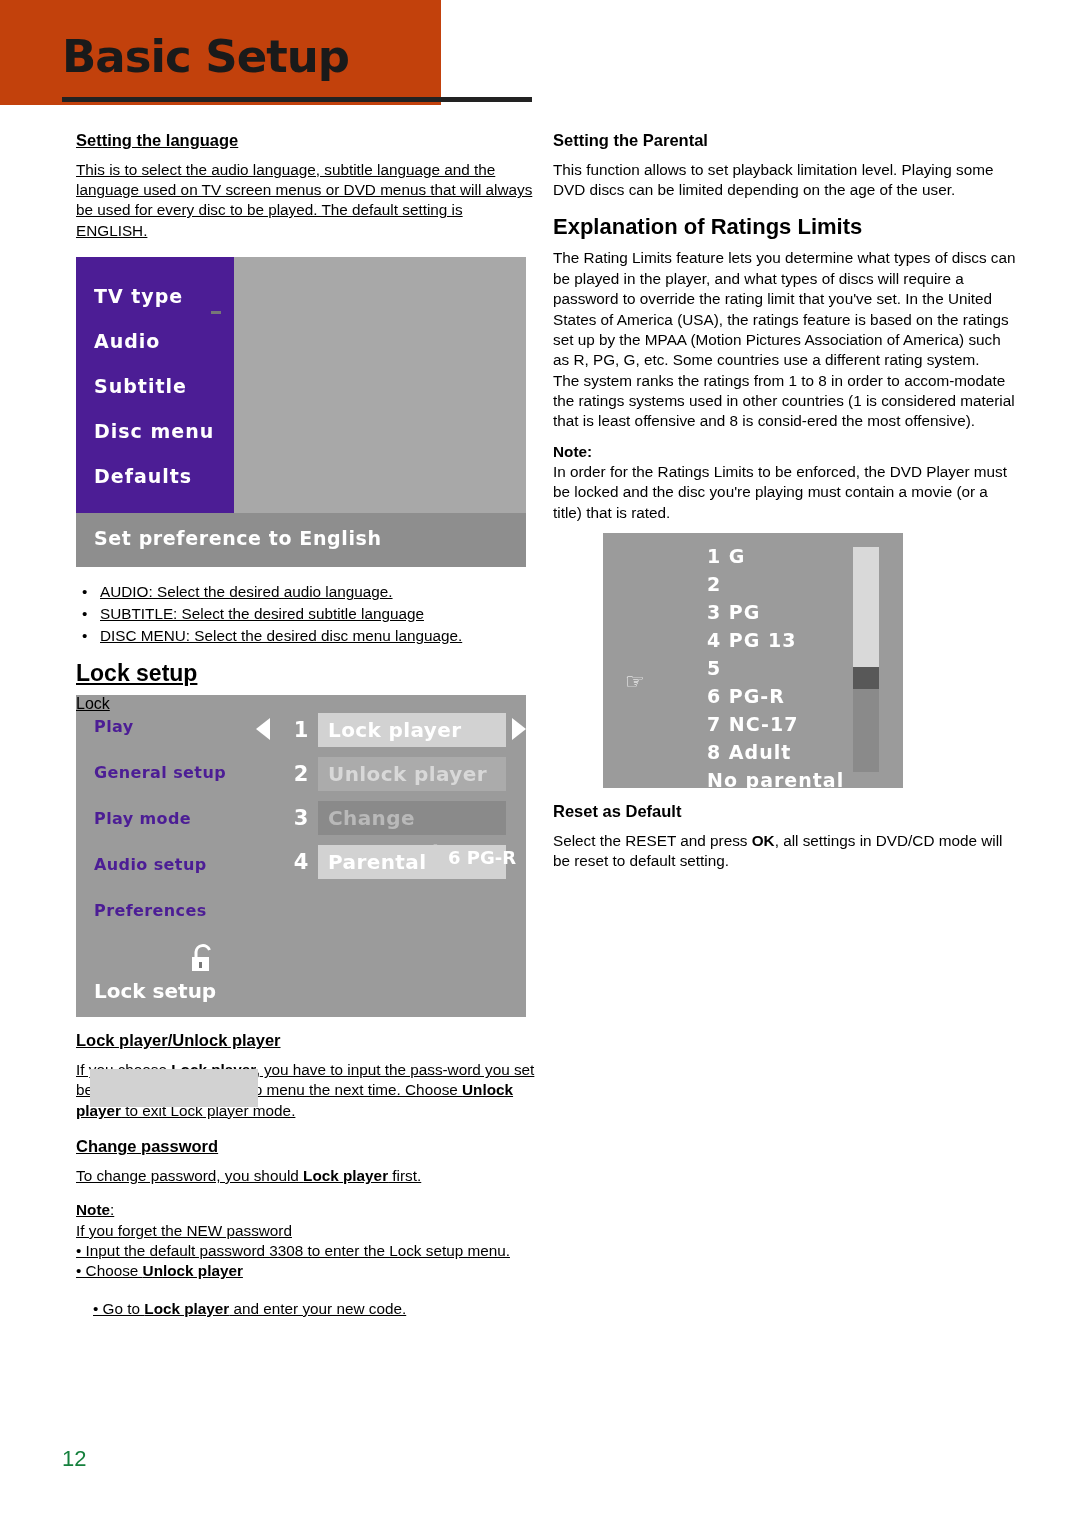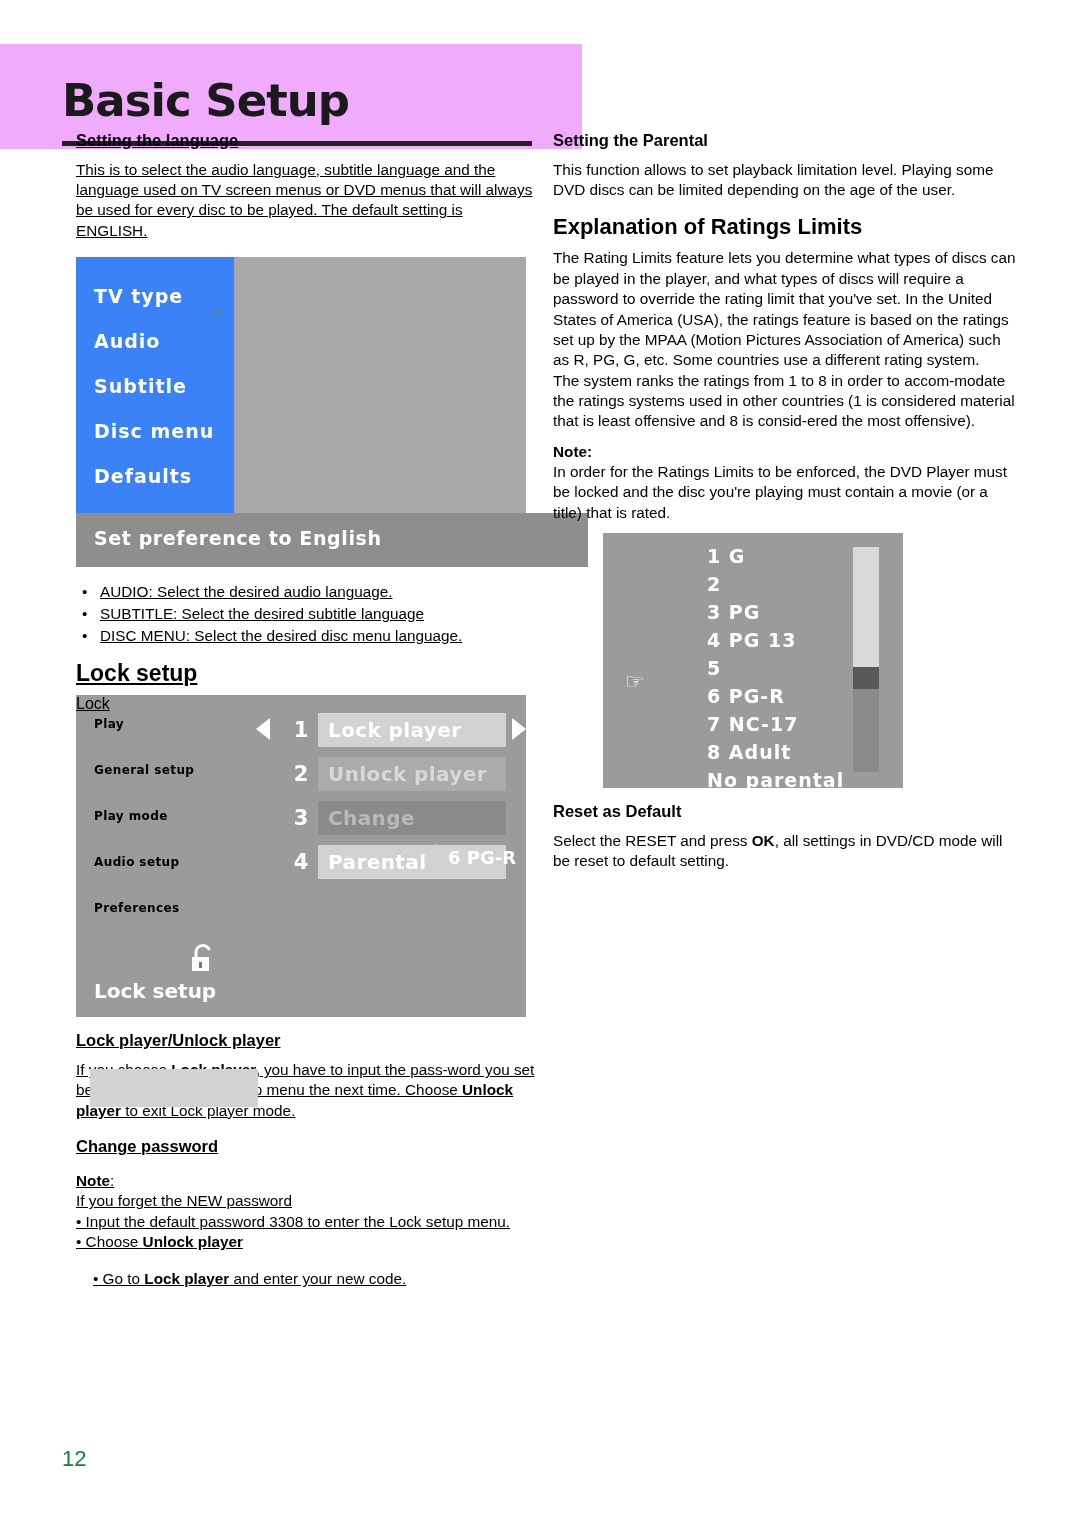--- a/index.html
+++ b/index.html
@@ -6,23 +6,22 @@
   body{
     width:1080px;height:1528px;
     background:#ffffff;
     font-family:"Liberation Sans", sans-serif;
     color:#000;
     position:relative;
     overflow:hidden;
   }
   
   .header{
-    position:absolute;left:0;top:0;width:582px;height:105px;
-    background:#f0abfc;
-    margin-top:44px;
+    position:absolute;left:0;top:0;width:441px;height:105px;
+    background:#c2410c;
   }
   .header .title{
     position:absolute;left:62px;top:30px;
     font-size:45px;font-weight:bold;letter-spacing:-1px;
     color:#1a1a1a;
     font-family:"DejaVu Sans", sans-serif;
   }
   .header .rule{
     position:absolute;left:62px;top:97px;width:470px;height:5px;background:#222;
   }
@@ -33,29 +32,29 @@
   h3.sub{font-size:16.5px;font-weight:bold;margin:0 0 9px 0;line-height:1.2;}
   p.body{font-size:15.3px;line-height:1.33;margin:0 0 10px 0;}
   h2.big{font-size:22px;font-weight:bold;margin:14px 0 8px 0;}
 
   
   .lang-box{
     position:relative;width:450px;height:310px;margin:16px 0 14px 0;
     background:#a8a8a8;
   }
   .lang-left{
-    position:absolute;left:0;top:0;width:158px;height:310px;background:#3b82f6;
+    position:absolute;left:0;top:0;width:158px;height:310px;background:#4c1d95;
   }
   .lang-left .item{
     position:absolute;left:18px;
     font-size:19px;font-weight:bold;color:#ffffff;
     font-family:"DejaVu Sans", sans-serif;letter-spacing:1px;
   }
   .lang-bottom{
-    position:absolute;left:0;bottom:0;width:512px;height:54px;background:#8e8e8e;
+    position:absolute;left:0;bottom:0;width:450px;height:54px;background:#8e8e8e;
   }
   .lang-bottom span{
     position:absolute;left:18px;top:14px;font-size:19px;font-weight:bold;color:#fff;
     font-family:"DejaVu Sans", sans-serif;letter-spacing:.6px;
   }
   .lang-right{
     position:absolute;left:168px;top:20px;width:270px;height:238px;background:#bdbdbd;
   }
   .opt{
     position:absolute;left:8px;width:258px;height:33px;
@@ -76,21 +75,21 @@
   ul.bul li{font-size:15.3px;line-height:1.42;padding-left:24px;position:relative;}
   ul.bul li:before{content:"•";position:absolute;left:6px;top:0;}
 
   h2.lock{font-size:23px;font-weight:bold;margin:14px 0 8px 0;}
 
   
   .lock-box{
     position:relative;width:450px;height:322px;background:#9b9b9b;margin-bottom:12px;
   }
   .lock-left .litem{
-    position:absolute;left:18px;font-size:12px;font-weight:bold;color:#000000;
+    position:absolute;left:18px;font-size:16px;font-weight:bold;color:#4c1d95;
     font-family:"DejaVu Sans", sans-serif;letter-spacing:.4px;
   }
   .lock-row{
     position:absolute;height:34px;
   }
   .lock-row .num{
     position:absolute;left:0;top:0;width:26px;height:34px;line-height:34px;text-align:center;
     font-size:21px;font-weight:bold;color:#ffffff;font-family:"DejaVu Sans", sans-serif;
   }
   .lock-row .lbl{
@@ -205,20 +204,21 @@
 
     <div style="position:absolute;left:372px;top:152px;font-size:18px;font-weight:bold;color:#fff;font-family:'DejaVu Sans',sans-serif">6 PG-R</div>
 
     <div class="lock-bottom">Lock setup</div>
   </div>
 
   <h3 class="sub" style="margin-top:14px">Lock player/Unlock player</h3>
   <p class="body"><span>If you choose </span><b>Lock player,</b><span> you have to input the pass-word you set before enter the Lock setup menu the next time. Choose </span><b>Unlock player</b><span> to exit Lock player mode.</span></p>
 
   <h3 class="sub" style="margin-top:16px">Change password</h3>
+  <p class="body"><span>To change password, you should </span><b>Lock player</b><span> first.</span></p>
 
   <p class="body" style="margin:14px 0 0 0"><b>Note</b><span>:</span></p>
   <p class="body" style="margin:0">If you forget the NEW password</p>
   <p class="body" style="margin:0">• Input the default password 3308 to enter the Lock setup menu.</p>
   <p class="body" style="margin:0"><span>• Choose </span><b>Unlock player</b></p>
   <p class="body" style="margin:17px"><span>• Go to </span><b>Lock player</b><span> and enter your new code.</span></p>
 </div>
 
 <div class="col-right">
   <h3 class="sub">Setting the Parental</h3>

